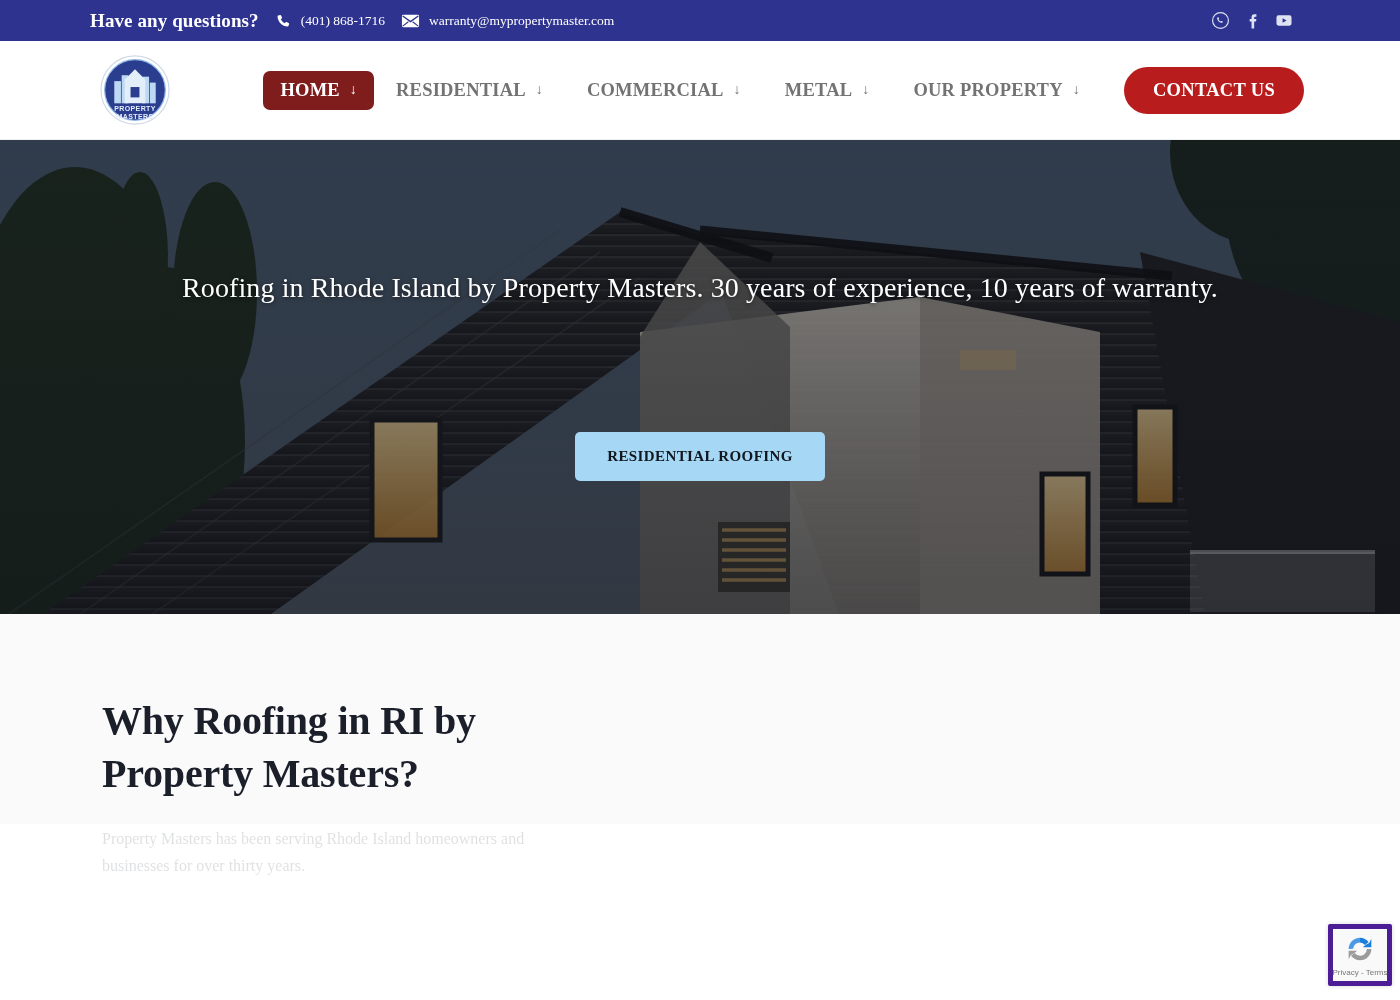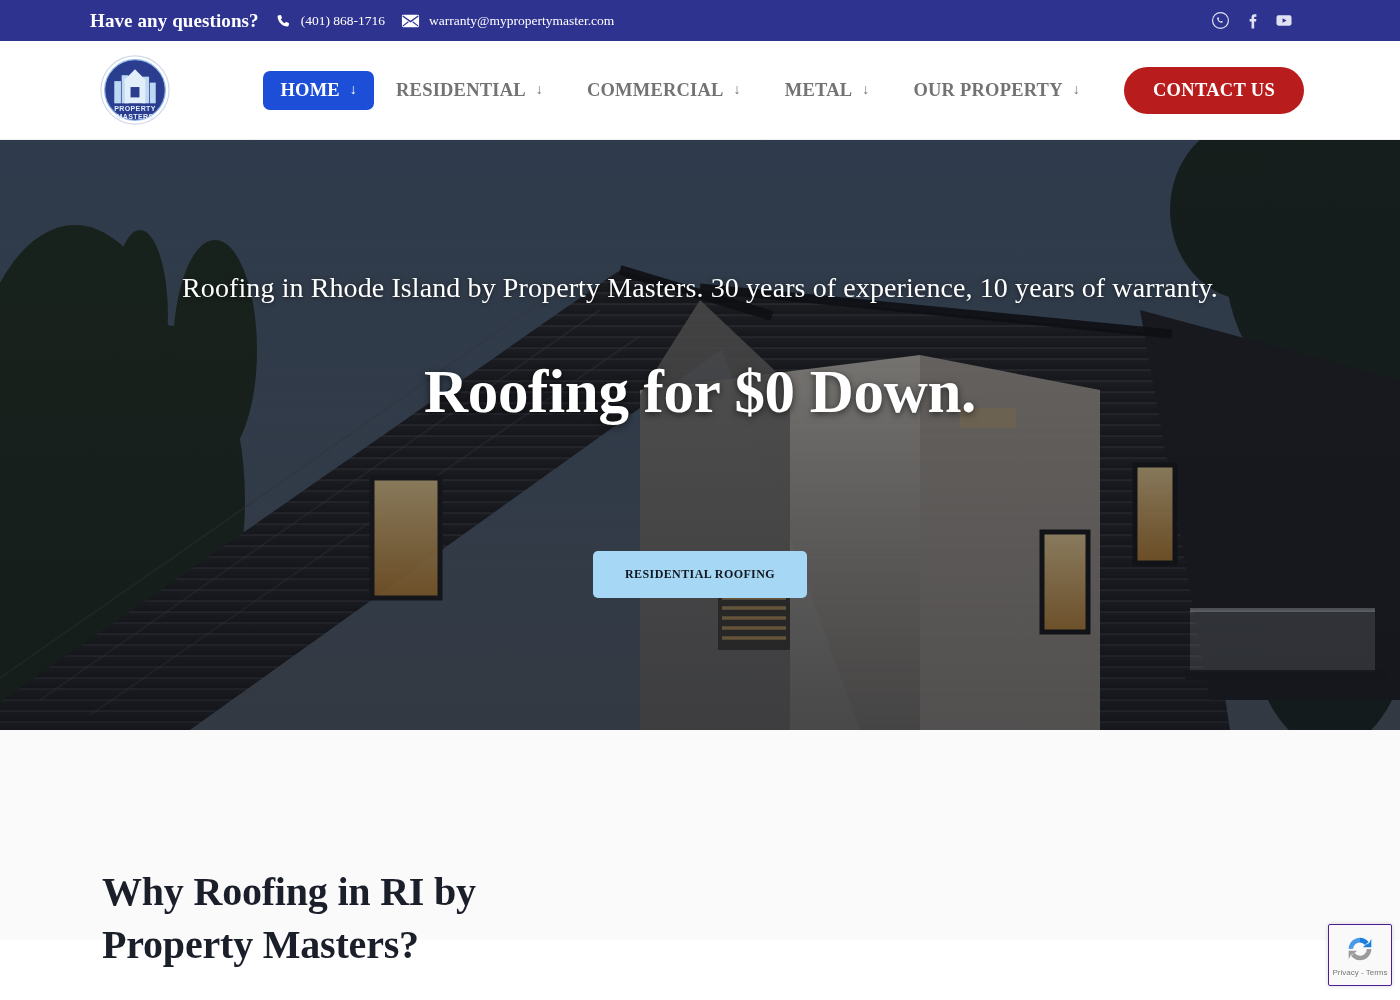--- a/index.html
+++ b/index.html
@@ -94,21 +94,21 @@
     font-family: "Liberation Serif", serif;
     font-weight: 700;
     font-size: 18.5px;
     letter-spacing: .2px;
     padding: 9px 22px;
     white-space: nowrap;
     cursor: pointer;
     text-decoration: none;
   }
   .nav-item.active {
-    background: #1d4ed8;
+    background: #7f1d1d;
     color: #ffffff;
     border-radius: 7px;
     padding: 9px 17px;
   }
   .nav-arrow {
     font-size: 14px;
     line-height: 1;
     display: inline-block;
   }
   .nav-cta {
@@ -122,21 +122,21 @@
     border-radius: 26px;
     padding: 13px 29px;
     margin-left: 22px;
     cursor: pointer;
     white-space: nowrap;
   }
 
   
   .hero {
     position: relative;
-    height: 590px;
+    height: 474px;
     overflow: hidden;
     background: #3a4350;
   }
   .hero-photo { position: absolute; inset: 0; }
   .hero-photo svg { display: block; width: 100%; height: 100%; }
   .hero-scrim {
     position: absolute; inset: 0;
     background: linear-gradient(180deg, rgba(10,14,22,.30) 0%, rgba(10,14,22,.40) 45%, rgba(10,14,22,.50) 100%);
   }
   .hero-inner {
@@ -171,49 +171,49 @@
   .hero-btns {
     margin-top: 127px;
     display: flex;
     gap: 16px;
   }
   .btn-res {
     background: #a6d8f5;
     color: #11161f;
     font-family: "Liberation Serif", serif;
     font-weight: 700;
-    font-size: 12px;
-    letter-spacing: .4px;
-    border: none;
-    border-radius: 5px;
-    padding: 16px 32px;
-    cursor: pointer;
-    white-space: nowrap;
-  }
-  .btn-com {
-    background: #2e3390;
-    color: #ffffff;
-    font-family: "Liberation Serif", serif;
-    font-weight: 700;
     font-size: 15px;
     letter-spacing: .4px;
     border: none;
     border-radius: 5px;
     padding: 16px 32px;
     cursor: pointer;
     white-space: nowrap;
   }
+  .btn-com {
+    background: #2e3390;
+    color: #ffffff;
+    font-family: "Liberation Serif", serif;
+    font-weight: 700;
+    font-size: 15px;
+    letter-spacing: .4px;
+    border: none;
+    border-radius: 5px;
+    padding: 16px 32px;
+    cursor: pointer;
+    white-space: nowrap;
+  }
 
   
   .why {
     background: #fafafb;
     height: 210px;
     position: relative;
     display: flex;
-    align-items: flex-start;
+    align-items: center;
   }
   .why-left {
     width: 600px;
     padding-left: 102px;
     padding-top: 136px;
   }
   .why-heading {
     color: #1b1f2a;
     font-family: "Liberation Serif", serif;
     font-weight: 700;
@@ -233,21 +233,21 @@
   }
 
   
   .recaptcha {
     position: absolute;
     right: 8px;
     bottom: 14px;
     width: 64px;
     height: 62px;
     background: #f9f9f9;
-    border: 1px solid #4c1d95;
+    border: 5px solid #4c1d95;
     border-radius: 2px;
     box-shadow: 0 0 4px rgba(0,0,0,.16);
     display: flex;
     flex-direction: column;
     align-items: center;
     justify-content: center;
     z-index: 40;
   }
   .recaptcha svg { display: block; }
   .recaptcha-txt {
@@ -456,21 +456,20 @@
 
       <ellipse cx="672" cy="700" rx="34" ry="55" fill="#1b2a1a"></ellipse>
 
       <rect y="755" width="1400" height="60" fill="#16181c"></rect>
     </svg>
   </div>
   <div class="hero-scrim"></div>
 
   <div class="hero-inner">
     <div class="hero-sub">Roofing in Rhode Island by Property Masters. 30 years of experience, 10 years of warranty.</div>
-    <h1 class="hero-title">Roofing for $0 Down.</h1>
     <div class="hero-btns">
       <button class="btn-res">RESIDENTIAL ROOFING</button>
     </div>
   </div>
 </section>
 
 <section class="why">
   <div class="why-left">
     <h2 class="why-heading">Why Roofing in RI by Property Masters?</h2>
     <p class="why-body">Property Masters has been serving Rhode Island homeowners and businesses for over thirty years.</p>

